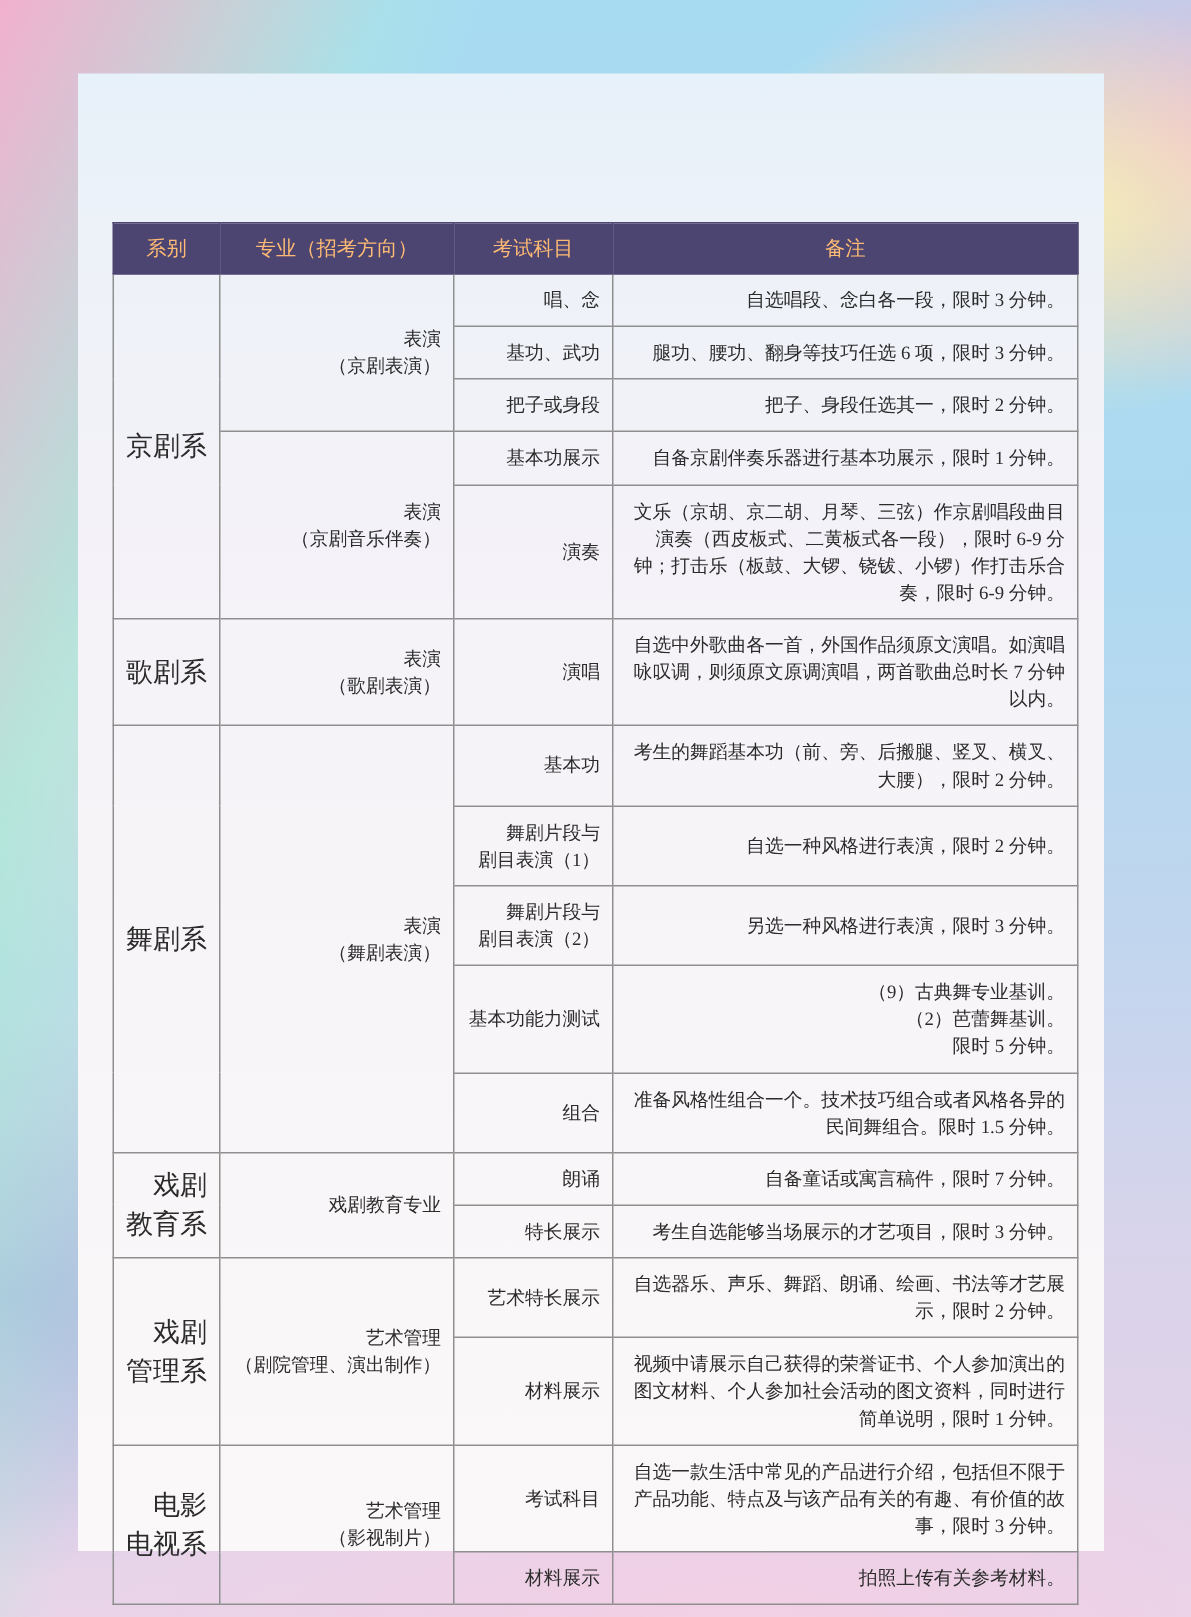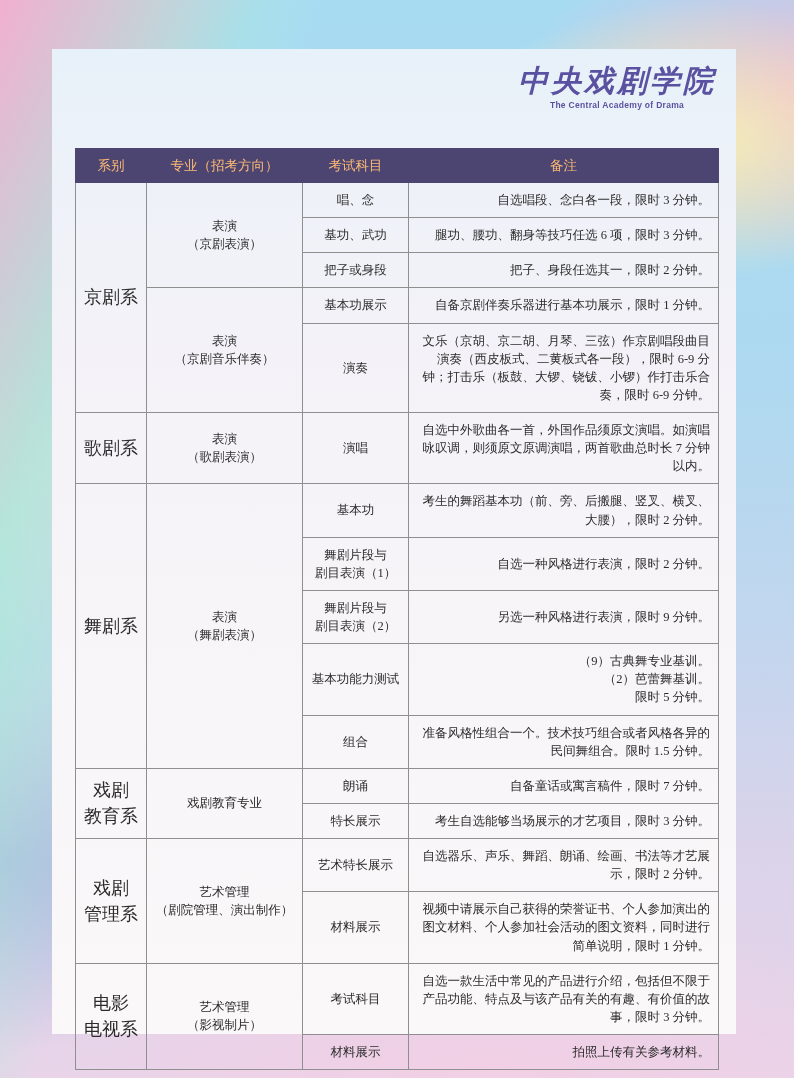--- a/index.html
+++ b/index.html
@@ -39,34 +39,30 @@
   table.exam th{
     background:var(--header-bg,#4d4571);color:#fdba74;font-weight:normal;
     font-size:13.5px;height:33px;padding:0 4px;
     border:1px solid var(--header-bg,#4d4571);
   }
   table.exam th + th{border-left:1px solid #6e66a0;}
   table.exam td{
     border:1px solid #8f8f8f;vertical-align:middle;
     padding:8px 8px;line-height:1.45;white-space:pre-line;
   }
-  td.dept-cell,td.major-cell,td.subject-cell{text-align:center;}
+  td.dept-cell,td.major-cell,td.subject-cell{text-align:right;}
   td.note-cell{text-align:right;padding-left:12px;padding-right:10px;}
   td.dept-cell{font-size:18px;}
 </style>
 </head>
 <body>
 
 <div class="page">
   <div class="card">
 
-    <div class="logo">
-      <div class="logo-cn">中央戏剧学院</div>
-      <div class="logo-en">The Central Academy of Drama</div>
-    </div>
 
     <table class="exam">
       <colgroup>
         <col style="width:71px">
         <col style="width:156px">
         <col style="width:106px">
         <col style="width:310px">
       </colgroup>
       <thead>
         <tr>
@@ -117,21 +113,21 @@
             <td class="note-cell">考生的舞蹈基本功（前、旁、后搬腿、竖叉、横叉、大腰），限时 2 分钟。</td>
           </tr>
           <tr>
             <td class="subject-cell">舞剧片段与
 剧目表演（1）</td>
             <td class="note-cell">自选一种风格进行表演，限时 2 分钟。</td>
           </tr>
           <tr>
             <td class="subject-cell">舞剧片段与
 剧目表演（2）</td>
-            <td class="note-cell">另选一种风格进行表演，限时 9 分钟。</td>
+            <td class="note-cell">另选一种风格进行表演，限时 3 分钟。</td>
           </tr>
           <tr>
             <td class="subject-cell">基本功能力测试</td>
             <td class="note-cell">（9）古典舞专业基训。
 （2）芭蕾舞基训。
 限时 5 分钟。</td>
           </tr>
           <tr>
             <td class="subject-cell">组合</td>
             <td class="note-cell">准备风格性组合一个。技术技巧组合或者风格各异的民间舞组合。限时 1.5 分钟。</td>

